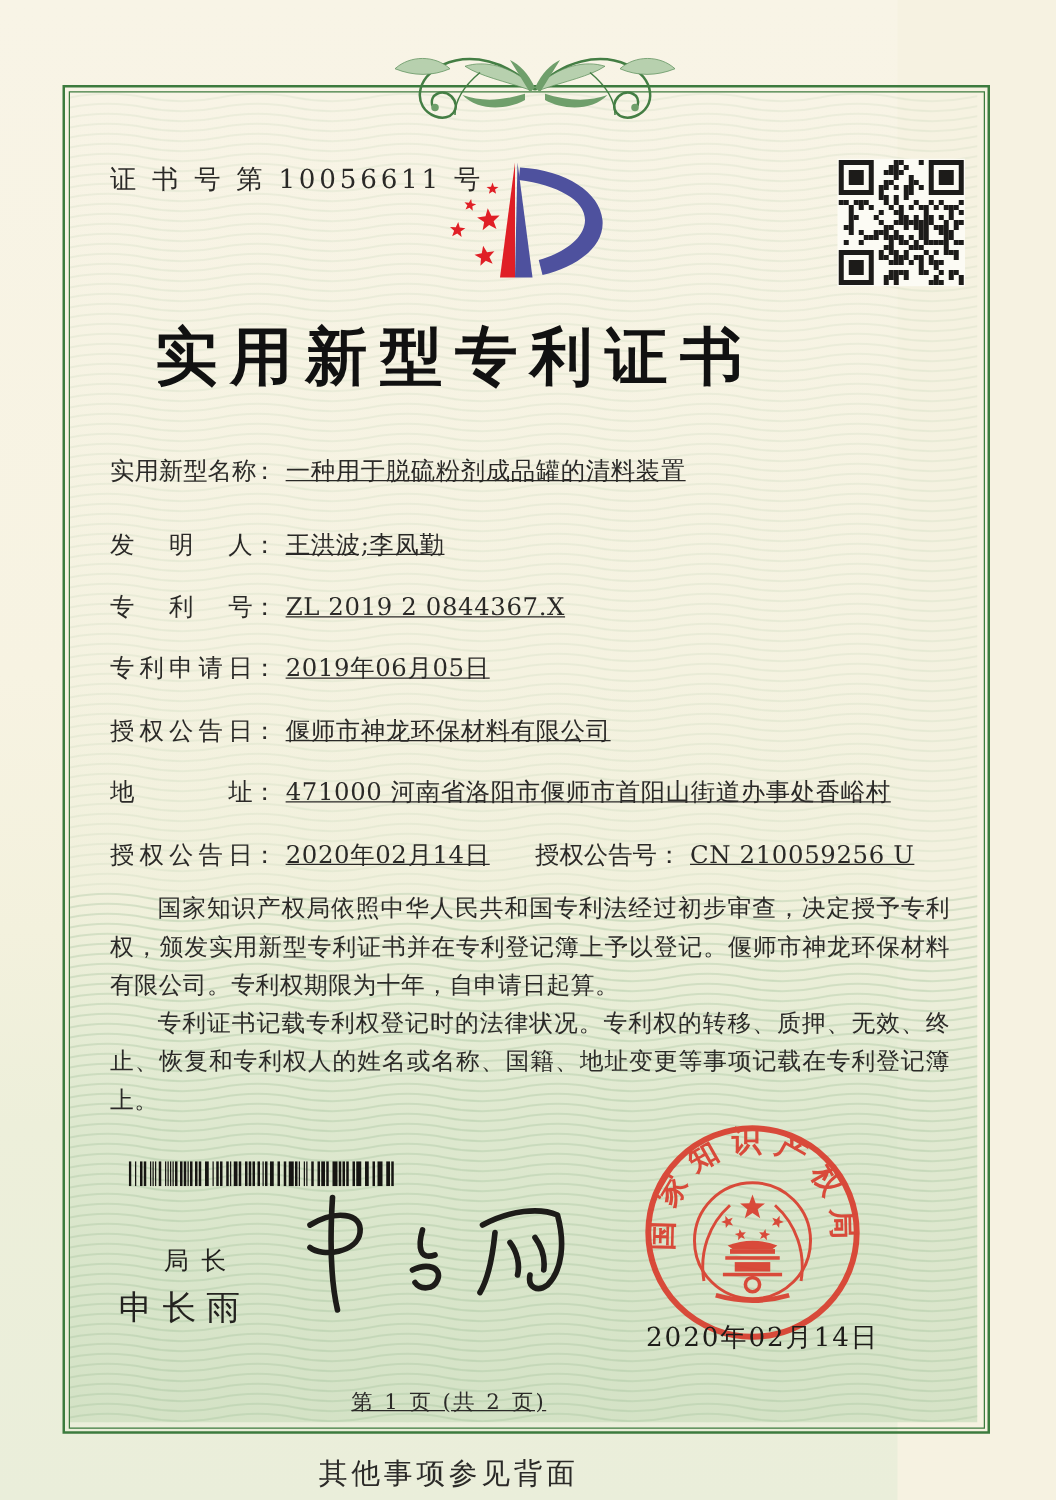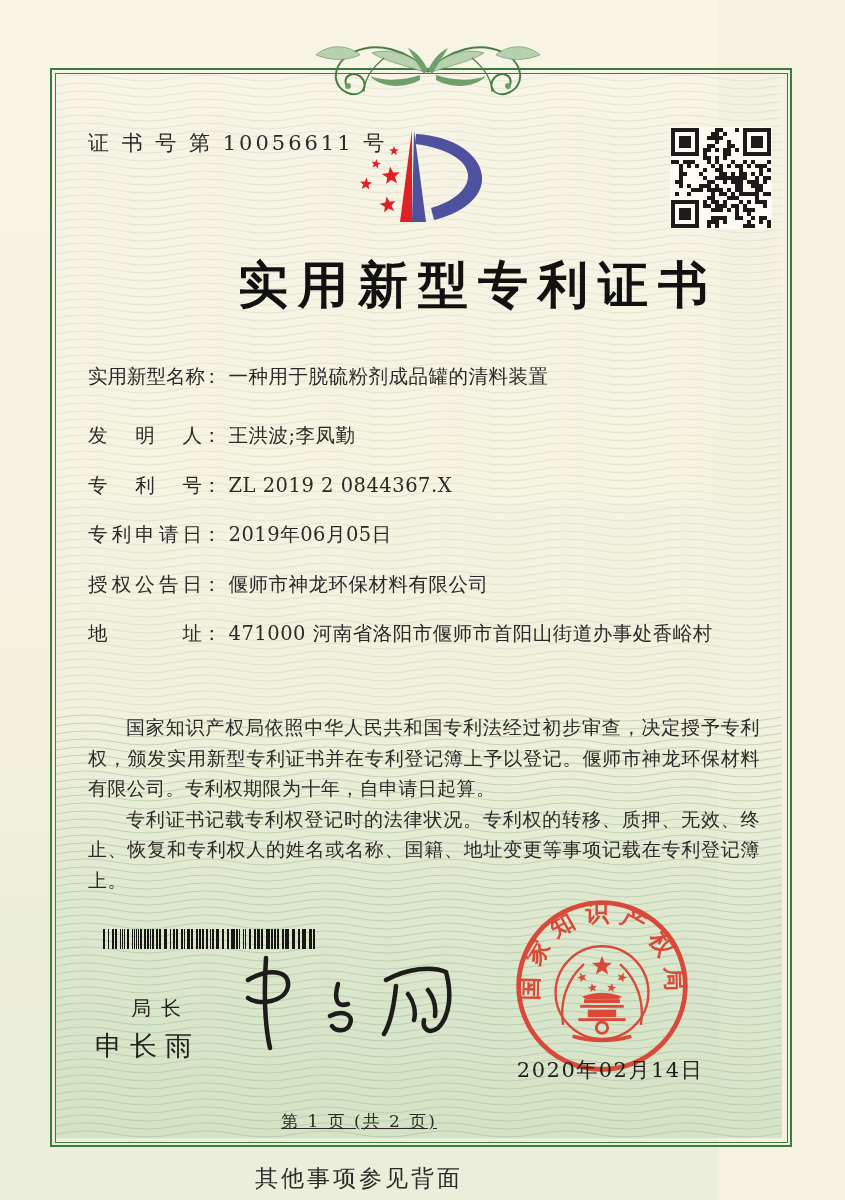--- a/index.html
+++ b/index.html
@@ -17,29 +17,29 @@
     border:2.5px solid var(--frame-green,#3c7b3e);}
   .frame-inner{position:absolute;inset:2.5px;border:1.2px solid var(--frame-green,#3c7b3e);}
   .bg-waves{position:absolute;left:56px;top:74px;pointer-events:none;}
   .orn{position:absolute;left:288px;top:34px;pointer-events:none;}
   .orn-line{fill:none;stroke:var(--orn-green,#447e44);stroke-width:2;}
   .orn-thin{fill:none;stroke:var(--orn-green,#447e44);stroke-width:1.2;}
   .orn-fill{fill:#6f9f6b;stroke:none;}
   .orn-fill-light{fill:#b7d0ae;stroke:#5d905c;stroke-width:.6;}
 
   .cert-no{position:absolute;left:88px;top:129px;font-size:21px;letter-spacing:3px;color:#2a2927;}
-  .title{position:absolute;left:0;right:0;top:252px;text-align:right;text-indent:10px;
+  .title{position:absolute;left:0;right:0;top:252px;text-align:center;text-indent:10px;
     font-size:50px;font-weight:bold;letter-spacing:10px;color:#111;}
 
   .fields{position:absolute;left:88px;top:364px;width:672px;font-size:19.5px;color:#2a2927;}
   .frow{position:relative;line-height:25px;margin-bottom:24.5px;white-space:nowrap;}
   .frow.gap-lg{margin-bottom:34px;}
   .flabel{display:inline-block;width:114px;text-align:justify;text-align-last:justify;vertical-align:top;}
   .colon{display:inline-block;}
-  .fvalue{display:inline-block;padding-left:7px;letter-spacing:.5px;}
+  .fvalue{display:inline-block;padding-left:7px;letter-spacing:.5px;text-decoration:underline;}
   .grant-col2{position:absolute;left:340px;top:0;white-space:nowrap;}
 
   .paras{position:absolute;left:88px;top:712px;width:672px;font-size:19px;line-height:30.5px;
     text-align:justify;color:#2b2a28;letter-spacing:.4px;}
   .paras p{margin:0;text-indent:2em;}
 
   .barcode{position:absolute;left:103px;top:929px;}
   .qr{position:absolute;left:670px;top:127px;background:#fcfbf4;}
   .logo{position:absolute;left:348px;top:126px;}
   .l-red{fill:var(--logo-red,#e01f26);} .l-blue{fill:var(--logo-blue,#4e519e);}
@@ -330,20 +330,26 @@
     </div>
     <div class="frow">
       <span class="flabel">专利申请日</span><span class="colon">：</span><span class="fvalue">2019年06月05日</span>
     </div>
     <div class="frow">
       <span class="flabel">授权公告日</span><span class="colon">：</span><span class="fvalue">偃师市神龙环保材料有限公司</span>
     </div>
     <div class="frow">
       <span class="flabel">地址</span><span class="colon">：</span><span class="fvalue">471000 河南省洛阳市偃师市首阳山街道办事处香峪村</span>
     </div>
+    <div class="frow">
+      <span class="flabel">授权公告日</span><span class="colon">：</span><span class="fvalue">2020年02月14日</span>
+      <span class="grant-col2">
+        <span>授权公告号</span><span class="colon">：</span><span class="fvalue">CN 210059256 U</span>
+      </span>
+    </div>
   </div>
 
   <div class="paras">
     <p>国家知识产权局依照中华人民共和国专利法经过初步审查，决定授予专利权，颁发实用新型专利证书并在专利登记簿上予以登记。偃师市神龙环保材料有限公司。专利权期限为十年，自申请日起算。</p>
     <p>专利证书记载专利权登记时的法律状况。专利权的转移、质押、无效、终止、恢复和专利权人的姓名或名称、国籍、地址变更等事项记载在专利登记簿上。</p>
   </div>
 
   <svg class="barcode" width="218" height="20">
     <g id="barcode-bars">
         <rect x="0" y="0" width="2" height="20" fill="#161512"></rect>

